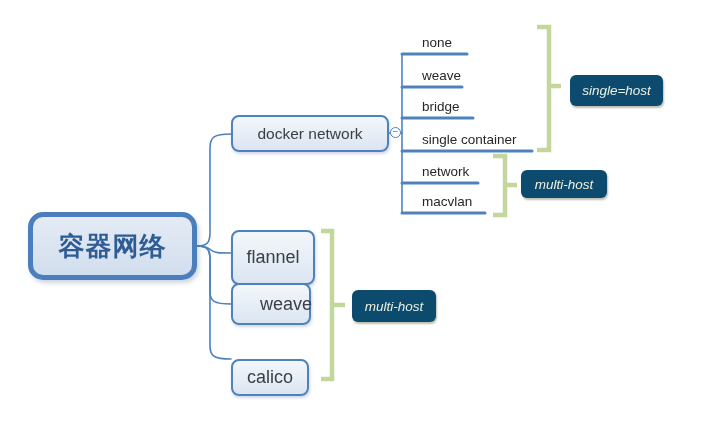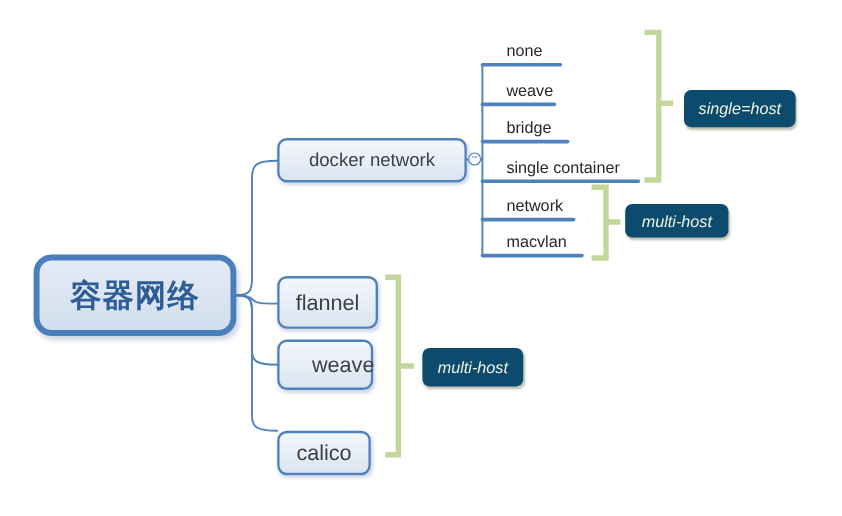--- a/index.html
+++ b/index.html
@@ -17,21 +17,21 @@
     box-shadow:2px 3px 4px rgba(60,90,140,.25);
     color:#2e5c94;font-size:26px;font-weight:bold;letter-spacing:1px;
   }
   .branch{
     border:2px solid #4f81bd;border-radius:8px;
     background:linear-gradient(180deg,#f3f7fb 0%,#dbe5f1 100%);
     box-shadow:1px 2px 3px rgba(70,100,150,.25);
     color:#3c4046;
   }
   .b-docker{left:231px;top:115px;width:158px;height:37px;font-size:15.5px;}
-  .b-flannel{left:231px;top:230px;width:84px;height:44px;font-size:18px;align-items:center;}
+  .b-flannel{left:231px;top:230px;width:84px;height:55px;font-size:18px;align-items:center;}
   .b-weave{left:231px;top:283px;width:80px;height:42px;font-size:18px;padding-left:30px;}
   .b-calico{left:231px;top:340px;width:78px;height:37px;font-size:18px;margin-top:19px;}
   
   .child{position:absolute;left:422px;height:16px;font-size:13.5px;color:#272727;white-space:nowrap;}
   
   .summary{
     position:absolute;display:flex;align-items:center;justify-content:center;
     background:#0c4a6e;border-radius:6px;
     box-shadow:1px 2px 2px rgba(60,70,30,.35);
     color:#eef2e0;font-size:13.5px;font-style:italic;

